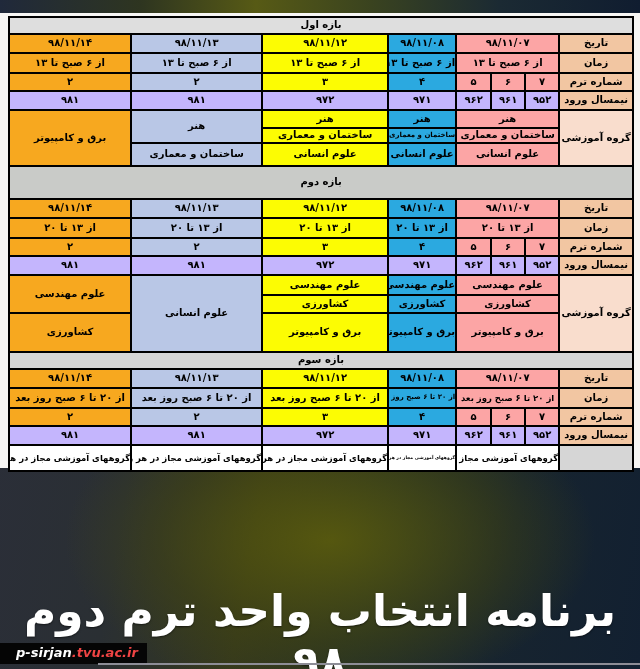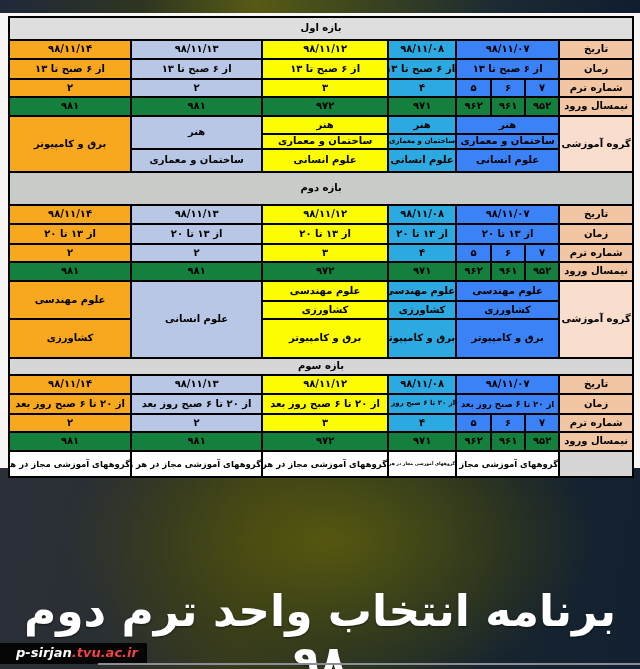--- a/index.html
+++ b/index.html
@@ -25,23 +25,23 @@
        font-weight:bold; font-size:10px; color:#000; padding:0;
        overflow:hidden; white-space:nowrap; line-height:1.05; }
 
   .sh   { background:#DEDEDE; font-size:10px; }
   .sh2  { background:#C9CBC8; }
   .sh3  { background:#D6D6D6;margin-left:44px; }
   .or   { background:#F7A81F; }   
   .la   { background:#B9C7E6;margin-left:28px; }   
   .ye   { background:#FCFC03;text-align:center; }   
   .cy   { background:#2BA9E0; }   
-  .p    { background:#3b82f6; }   
+  .p    { background:#fca5a5; }   
   .lbl  { background:#F2C6A2; }   
-  .sem  { background:#15803d; }   
+  .sem  { background:#c4b5fd; }   
   .glbl { background:#F9DDCD; }   
   .wh   { background:#FFFFFF; }
   .gray { background:#D6D6D6; }
 
   .sm9  { font-size:8.5px; }
   .sm7  { font-size:7px; }
   .tiny { font-size:4.5px; letter-spacing:-0.2px; }
 
   .title { position:absolute; top:585px; left:0; width:640px; text-align:center;
     direction:rtl; color:#ffffff; font-size:44px; font-weight:bold;
@@ -68,21 +68,21 @@
           <col style="width:34px">
           <col style="width:34px">
           <col style="width:35px">
         <col style="width:68px">
           <col style="width:126px">
           <col style="width:131px">
           <col style="width:122px">
       </colgroup>
 
       <tbody>
-        <tr style="height:23px">
+        <tr style="height:17px">
           <td class="sh" colspan="8">بازه اول</td>
         </tr>
         <tr style="height:19px">
           <td class="lbl">تاریخ</td>
           <td class="p" colspan="3">۹۸/۱۱/۰۷</td>
           <td class="cy">۹۸/۱۱/۰۸</td>
           <td class="ye">۹۸/۱۱/۱۲</td>
           <td class="la">۹۸/۱۱/۱۳</td>
           <td class="or">۹۸/۱۱/۱۴</td>
         </tr>

